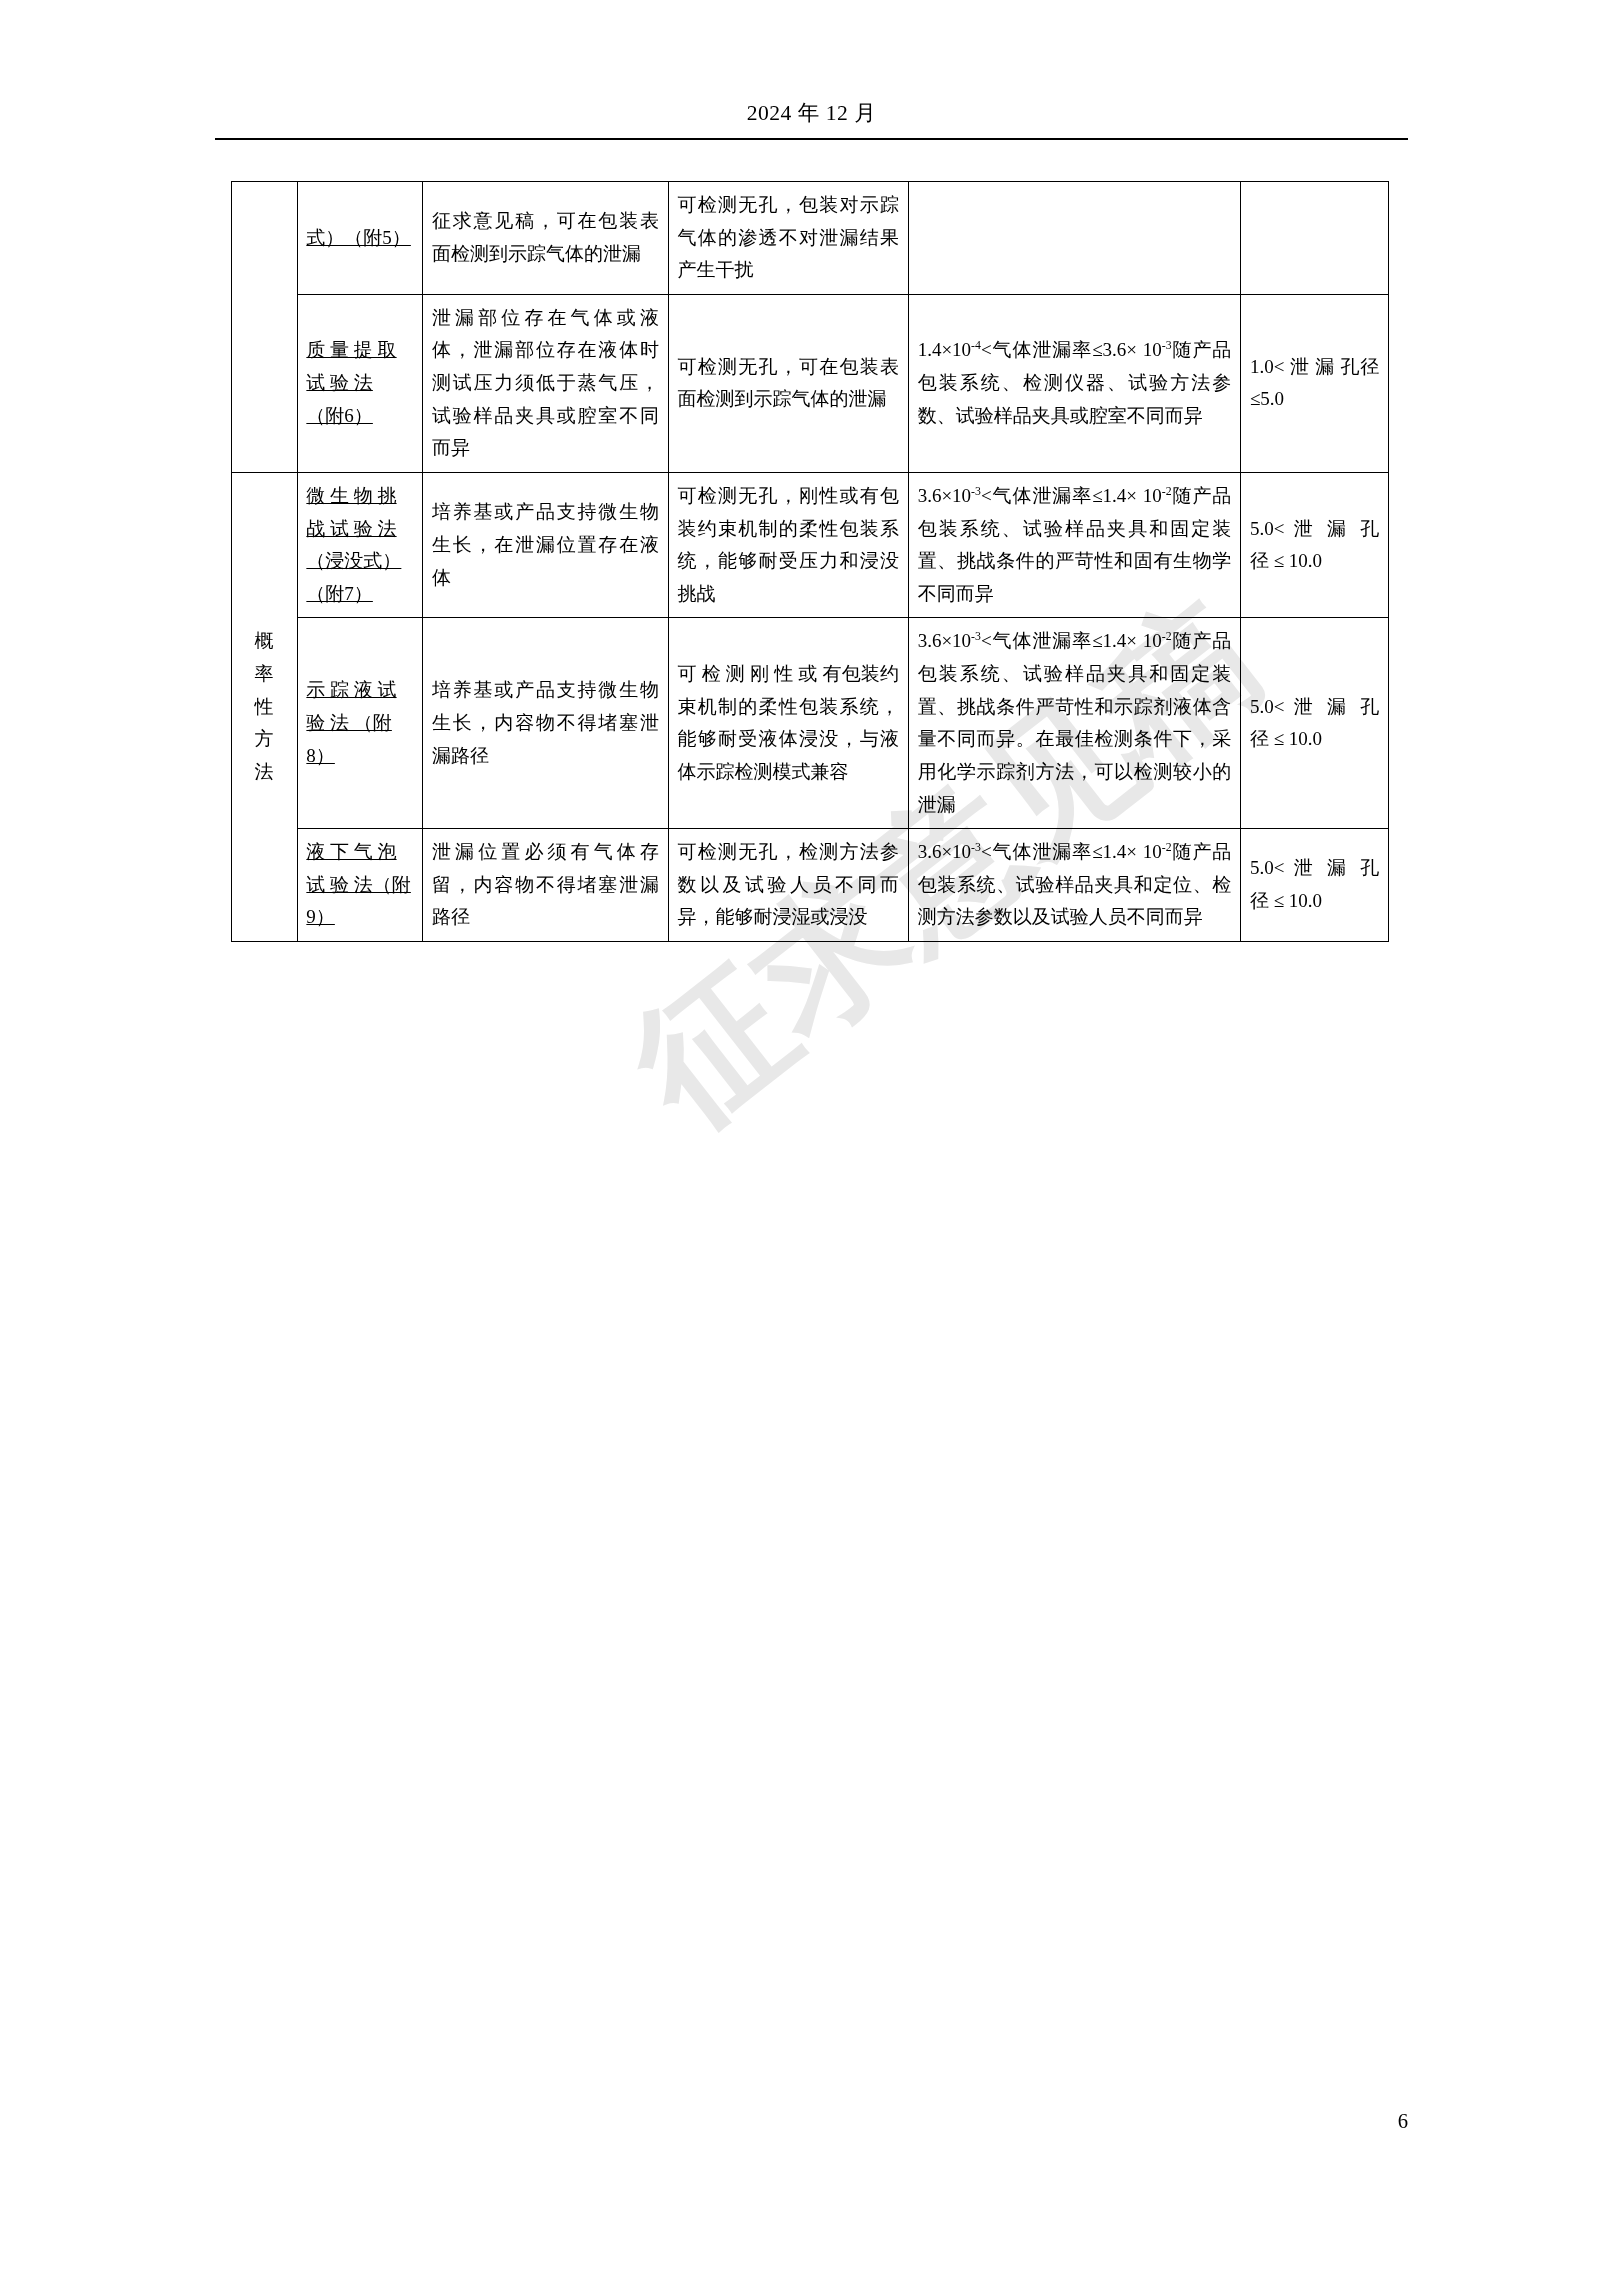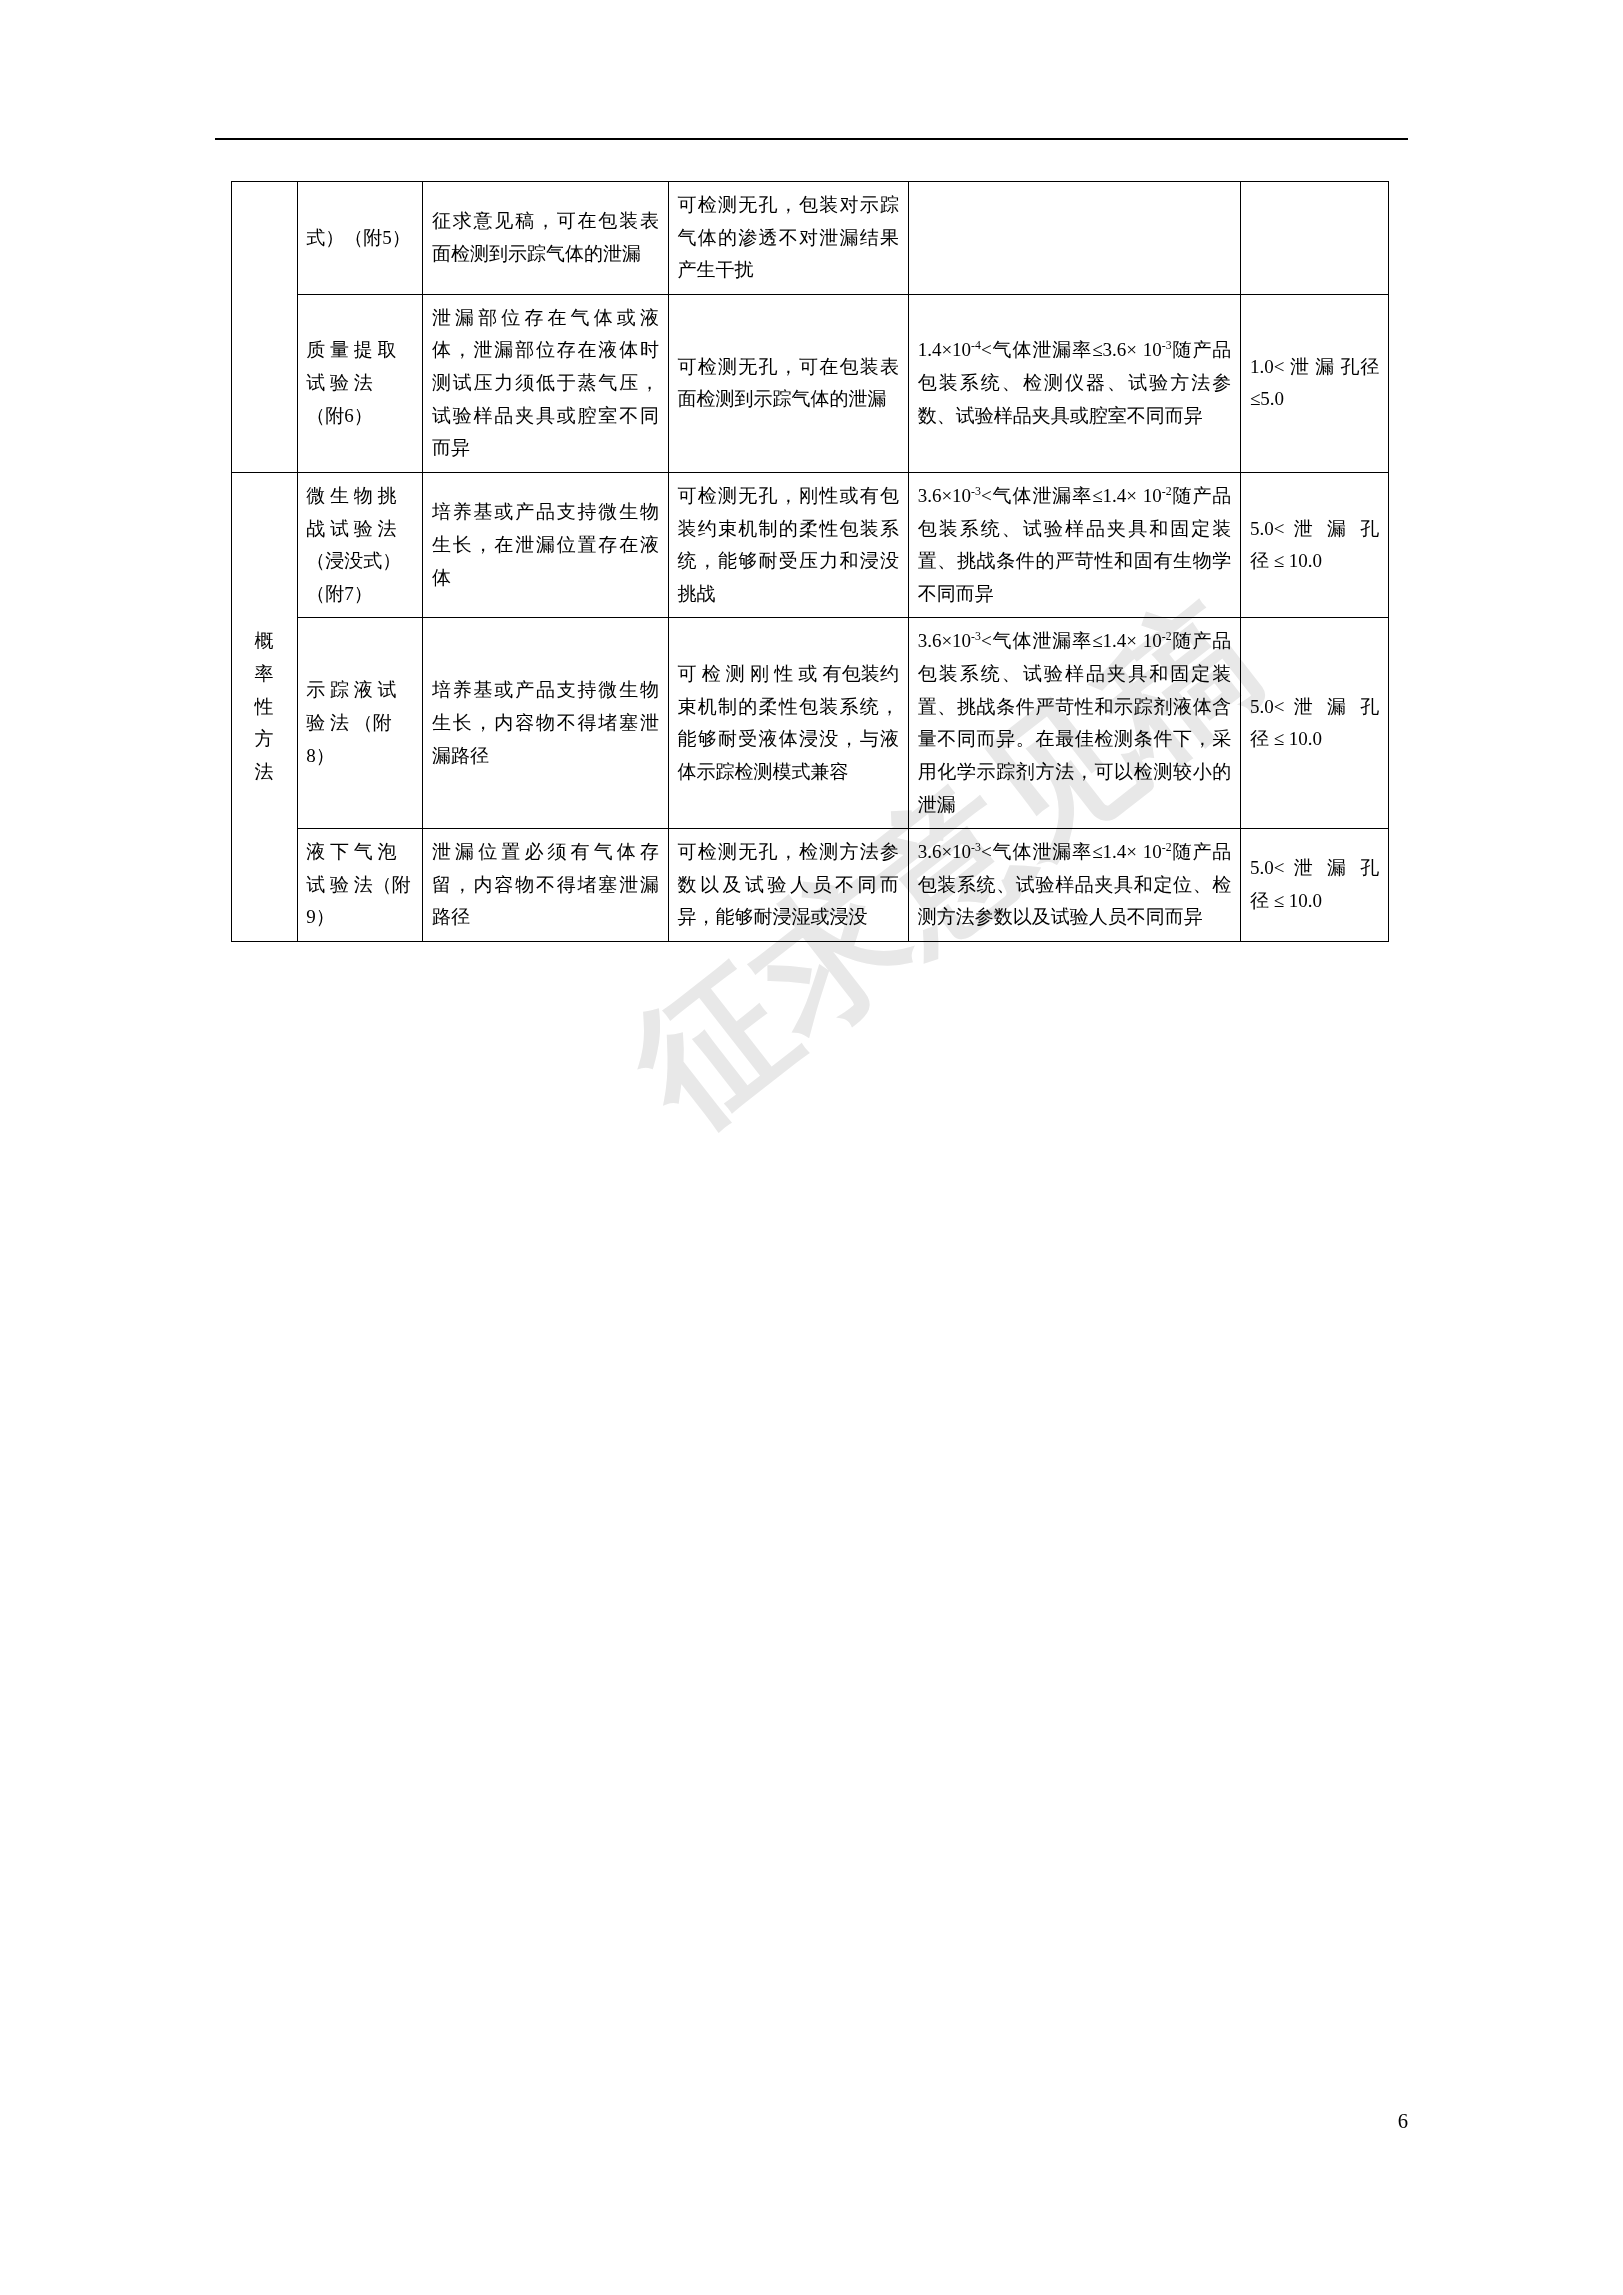--- a/index.html
+++ b/index.html
@@ -105,34 +105,38 @@
 
   .cat-cell {
     text-align: center;
     letter-spacing: 0.02em;
     padding: 4.9px 2.9px;
   }
   .cat-cell .chline { display: block; }
 
   .name-cell {
     text-align: left;
+    text-decoration: underline;
   }
   .just { text-align: justify; text-align-last: left; }
 
   sup { font-size: 0.62em; vertical-align: super; line-height: 0; }
 </style>
 </head>
 <body>
 
 <div class="page">
 
   <div class="watermark">
     <span class="wm1">征求意见稿</span>
   </div>
 
+  <div class="header">
+    <span class="header-text">2024 年 12 月</span>
+  </div>
   <div class="header-rule"></div>
 
   <div class="tbl-wrap">
     <table class="mt">
       <colgroup>
         <col class="c1">
           <col class="c2">
           <col class="c3">
           <col class="c4">
           <col class="c5">

